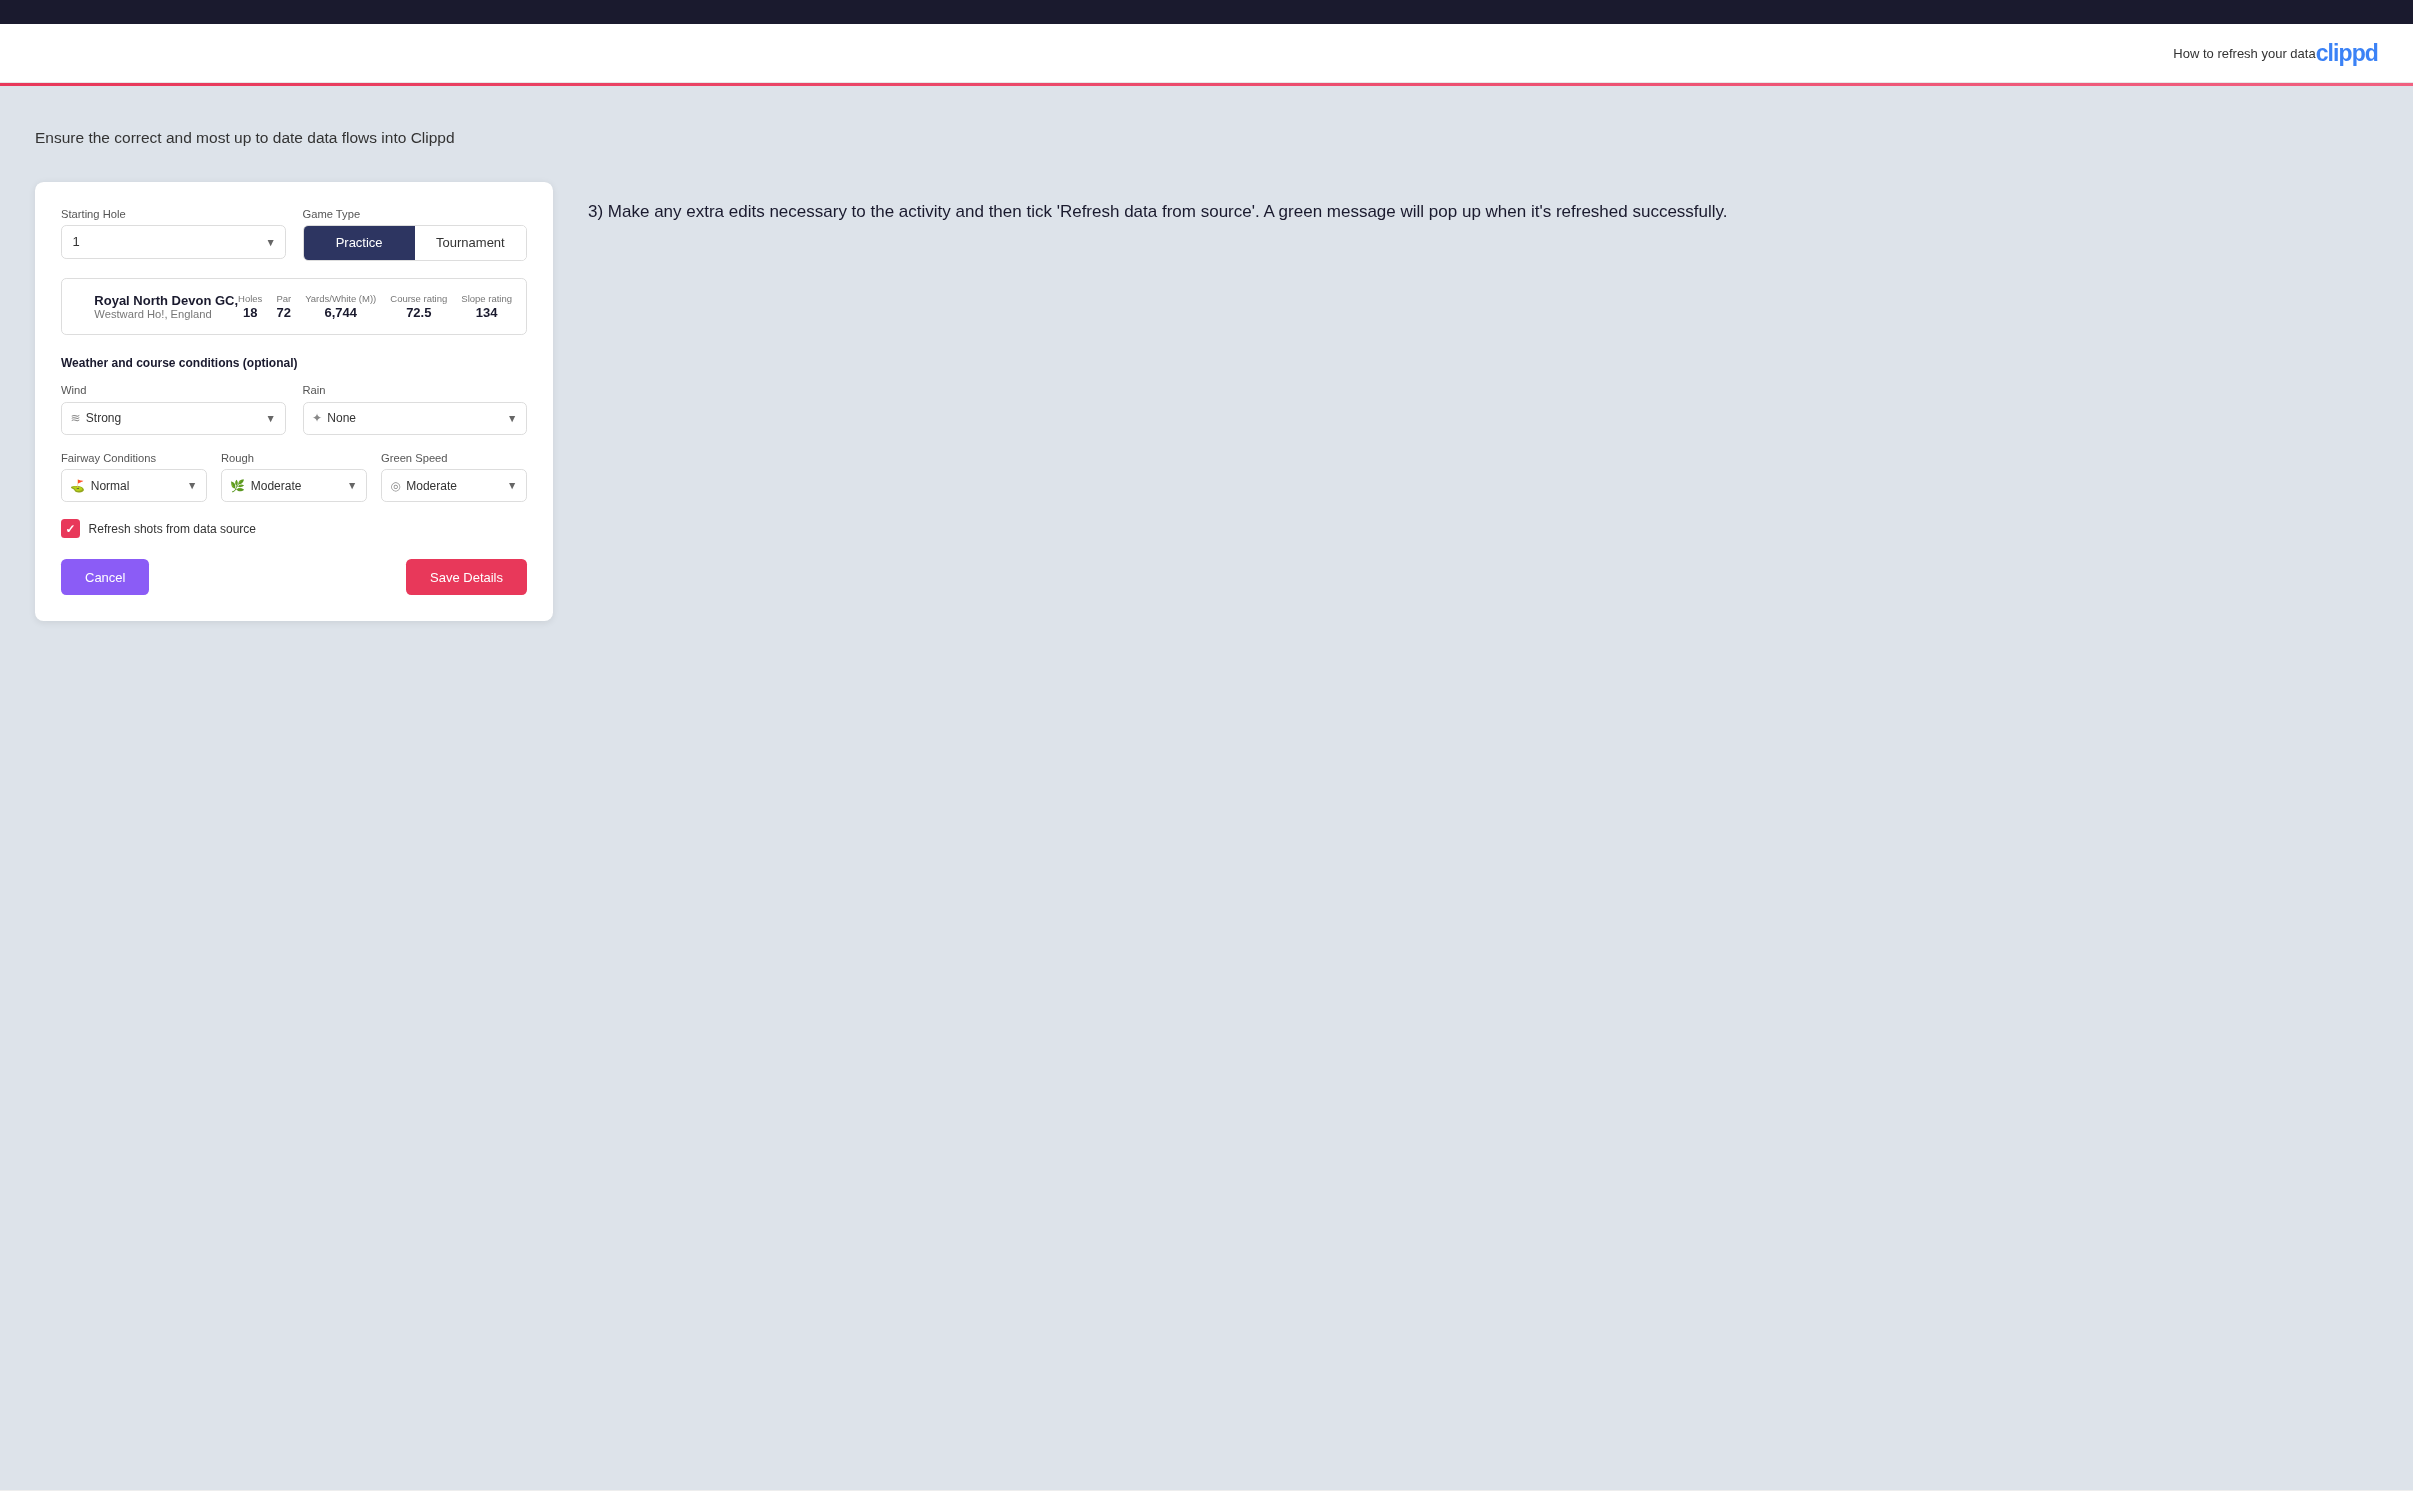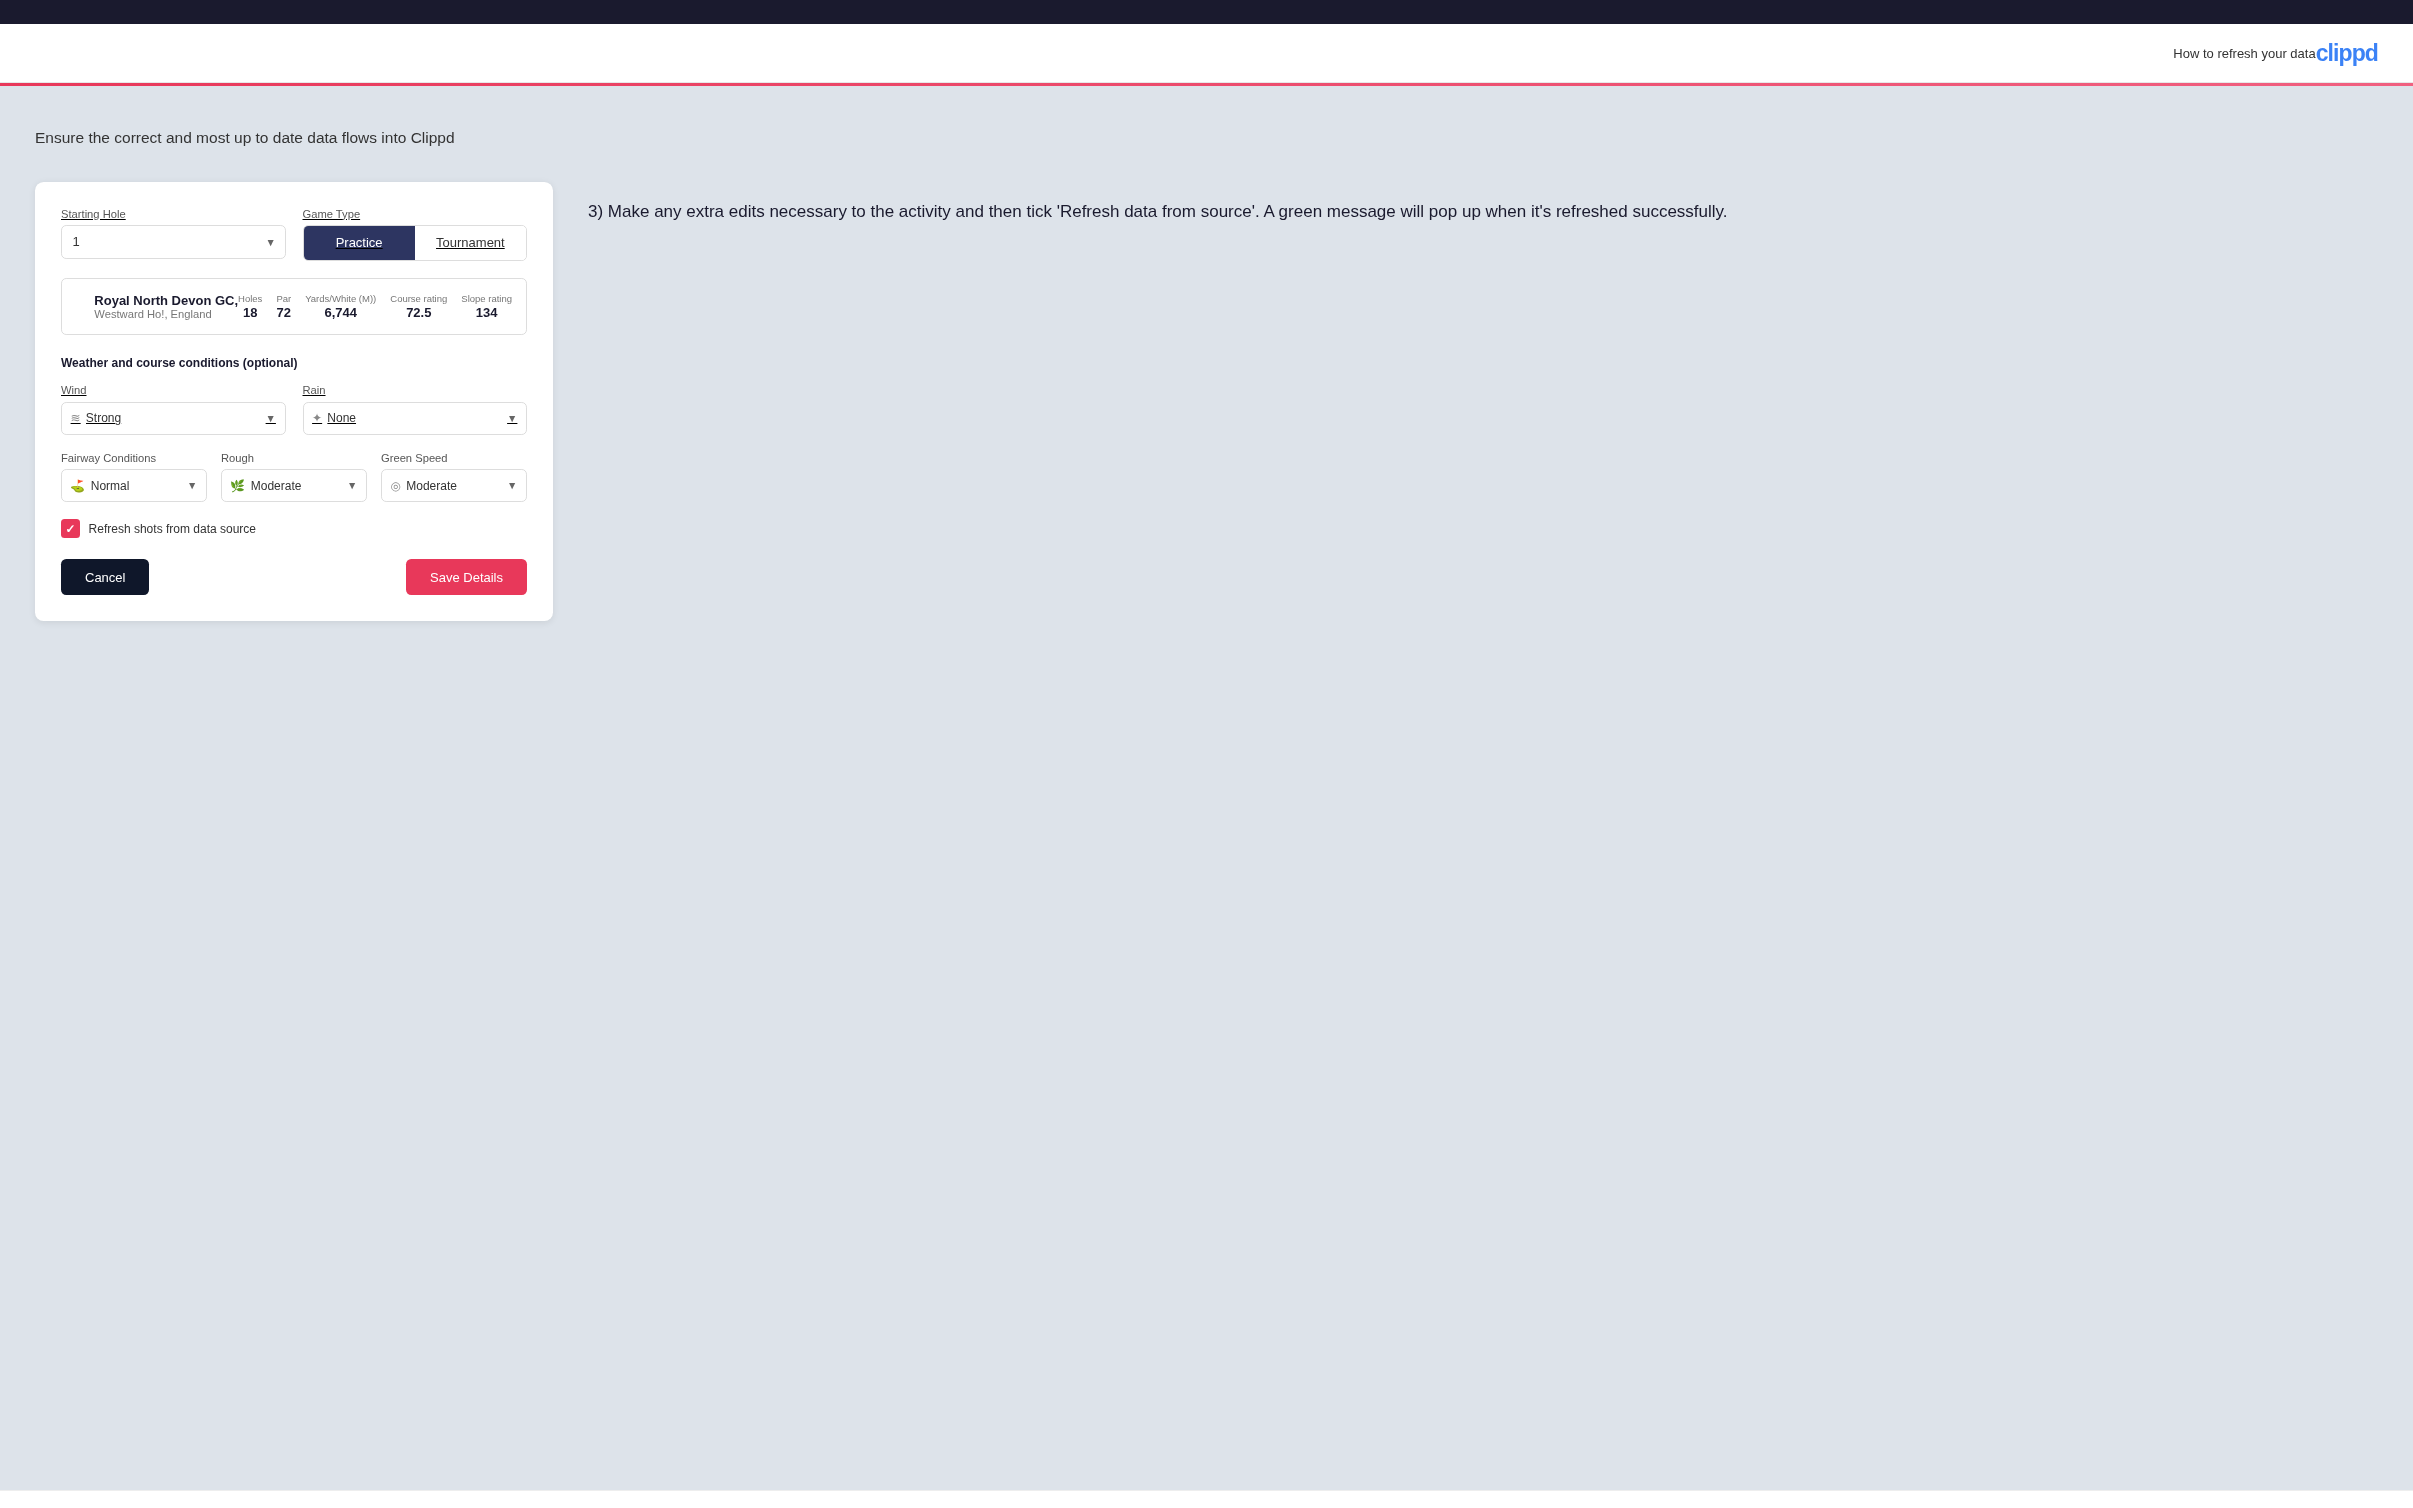--- a/index.html
+++ b/index.html
@@ -107,21 +107,20 @@
     }
 
     .row-two-col {
       display: flex;
       gap: 17px;
       margin-bottom: 17px;
     }
 
     .row-two-col > div {
       flex: 1;
-      text-decoration: underline;
     }
 
     .game-type-section {
       flex: 1;
     }
 
     .starting-hole-section {
       flex: 1;
     }
 
@@ -272,21 +271,21 @@
       color: #333;
     }
 
     .button-row {
       display: flex;
       justify-content: space-between;
       align-items: center;
     }
 
     .btn-cancel {
-      background: #0f172a;
+      background: #8b5cf6;
       color: #fff;
       border: none;
       border-radius: 5.2px;
       padding: 10.4px 24px;
       font-size: 13px;
       cursor: pointer;
     }
 
     .btn-save {
       background: #e8385a;

